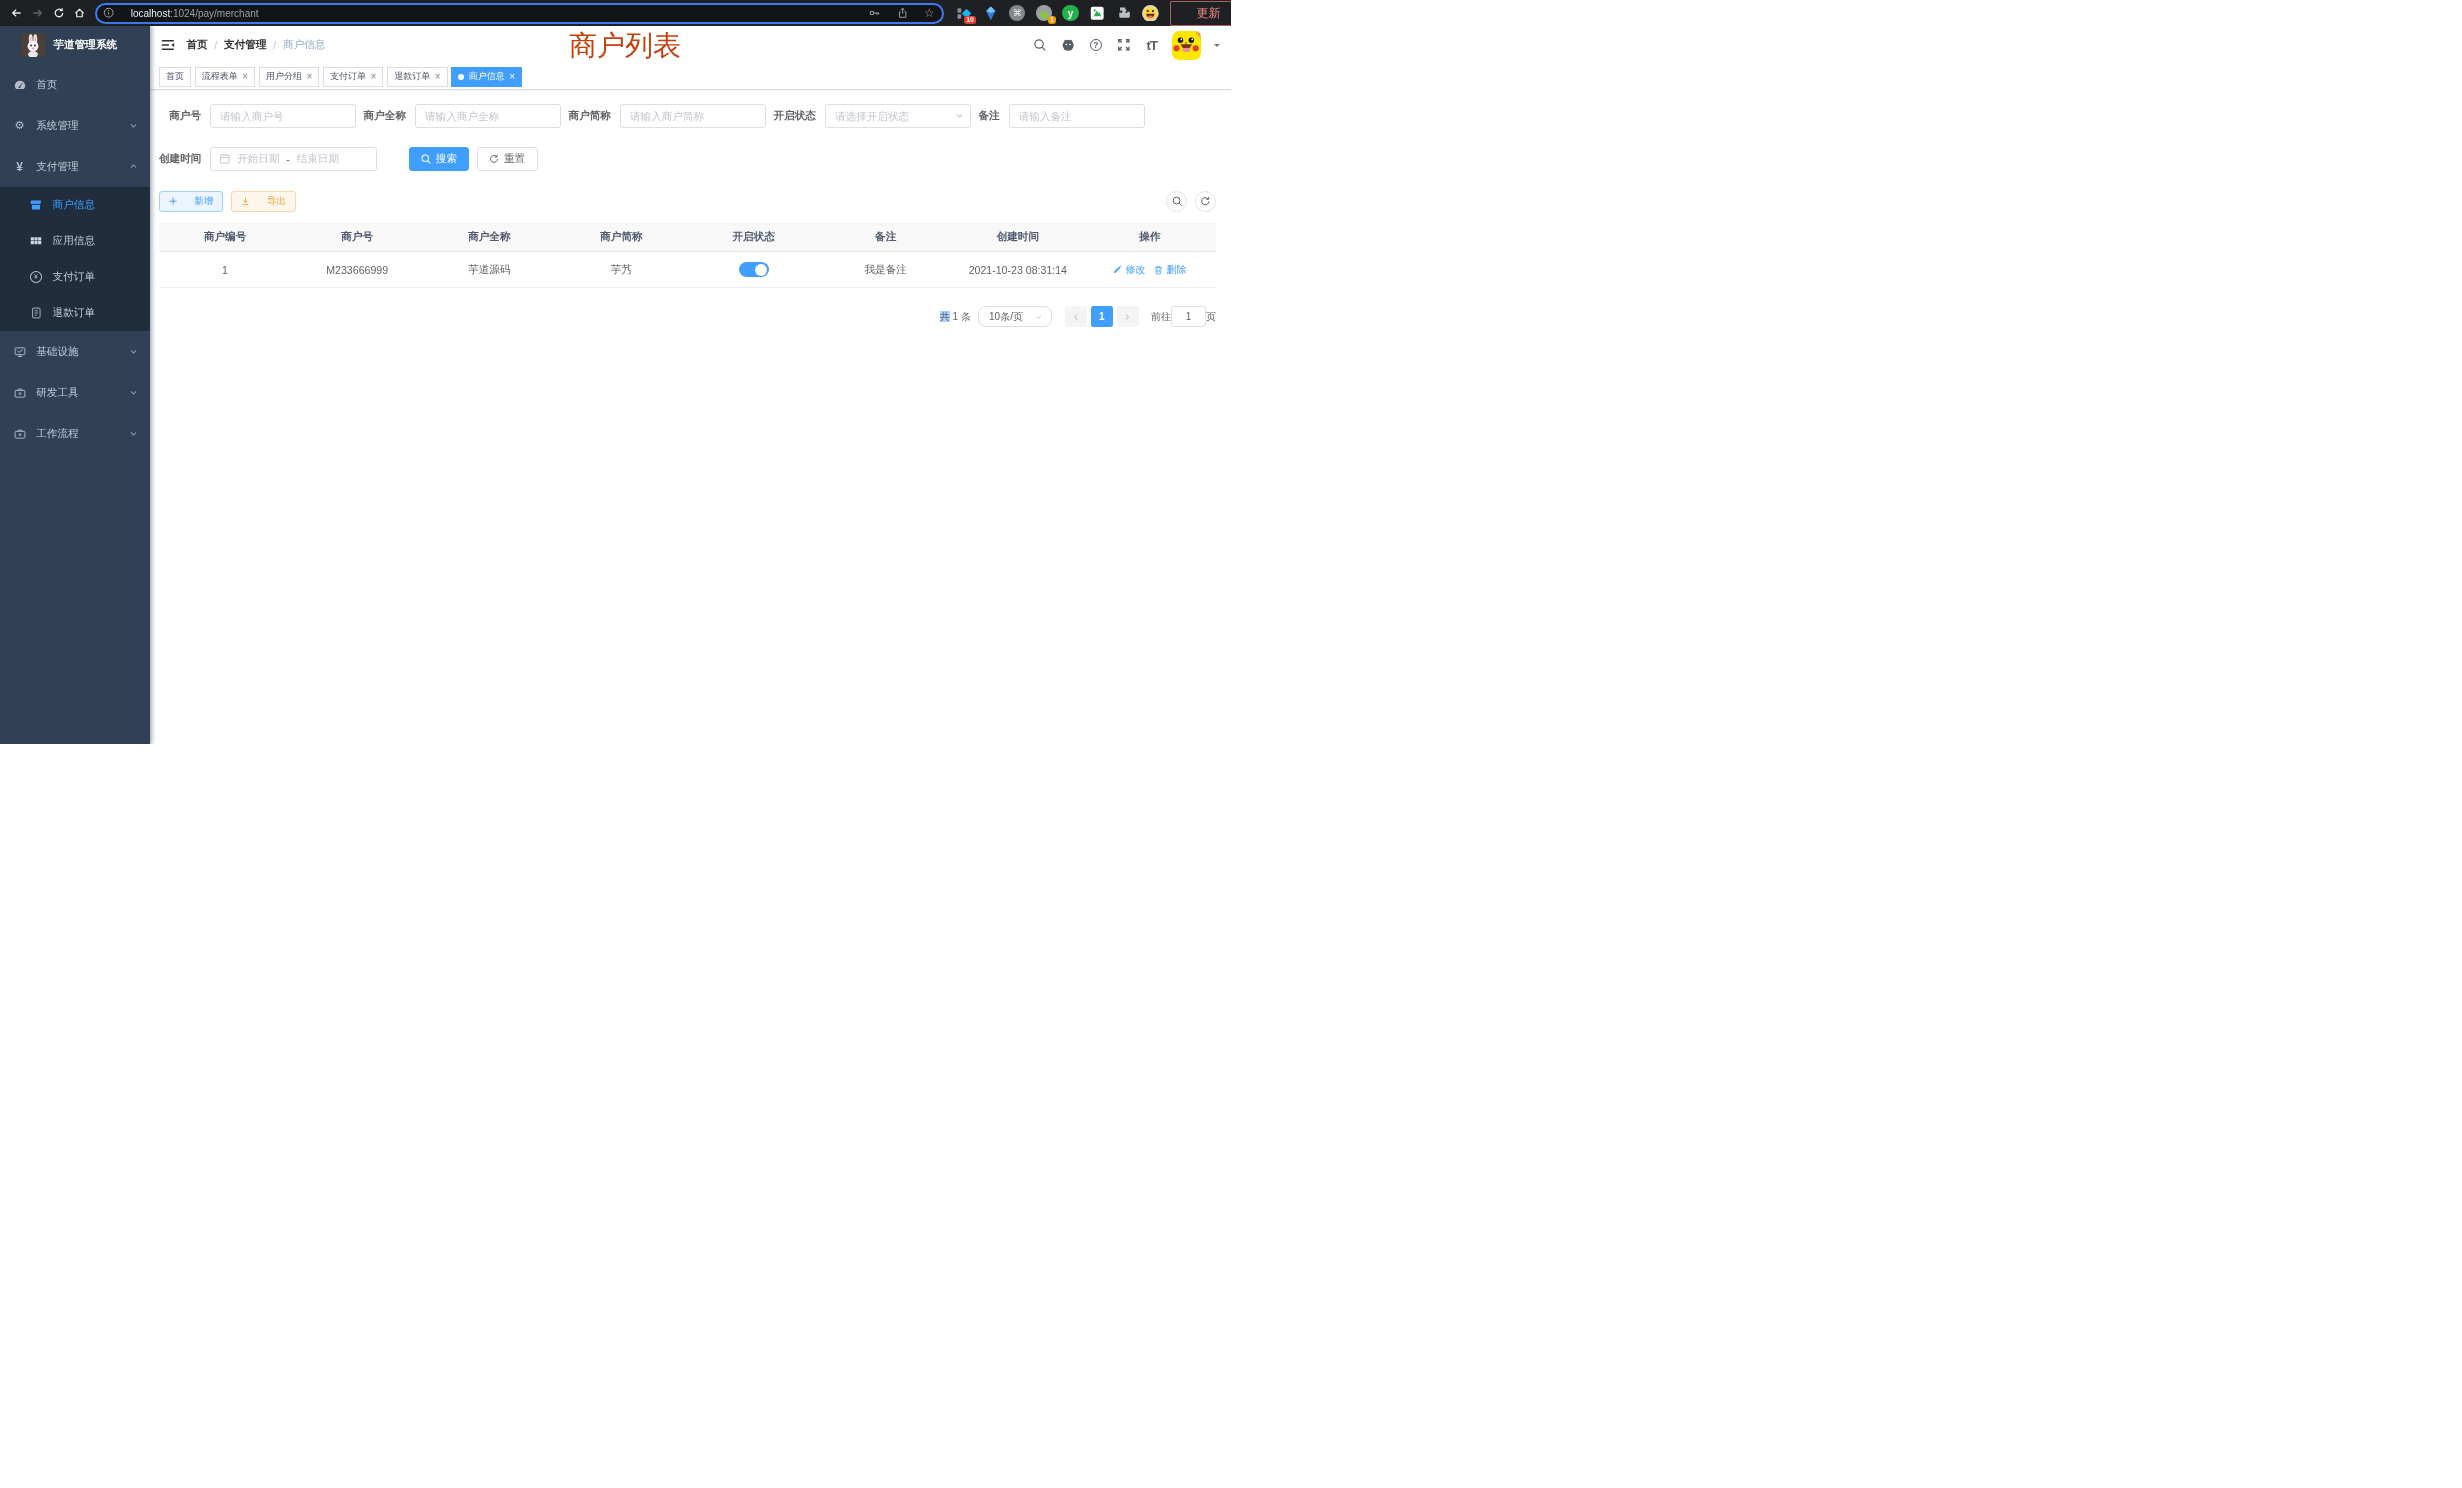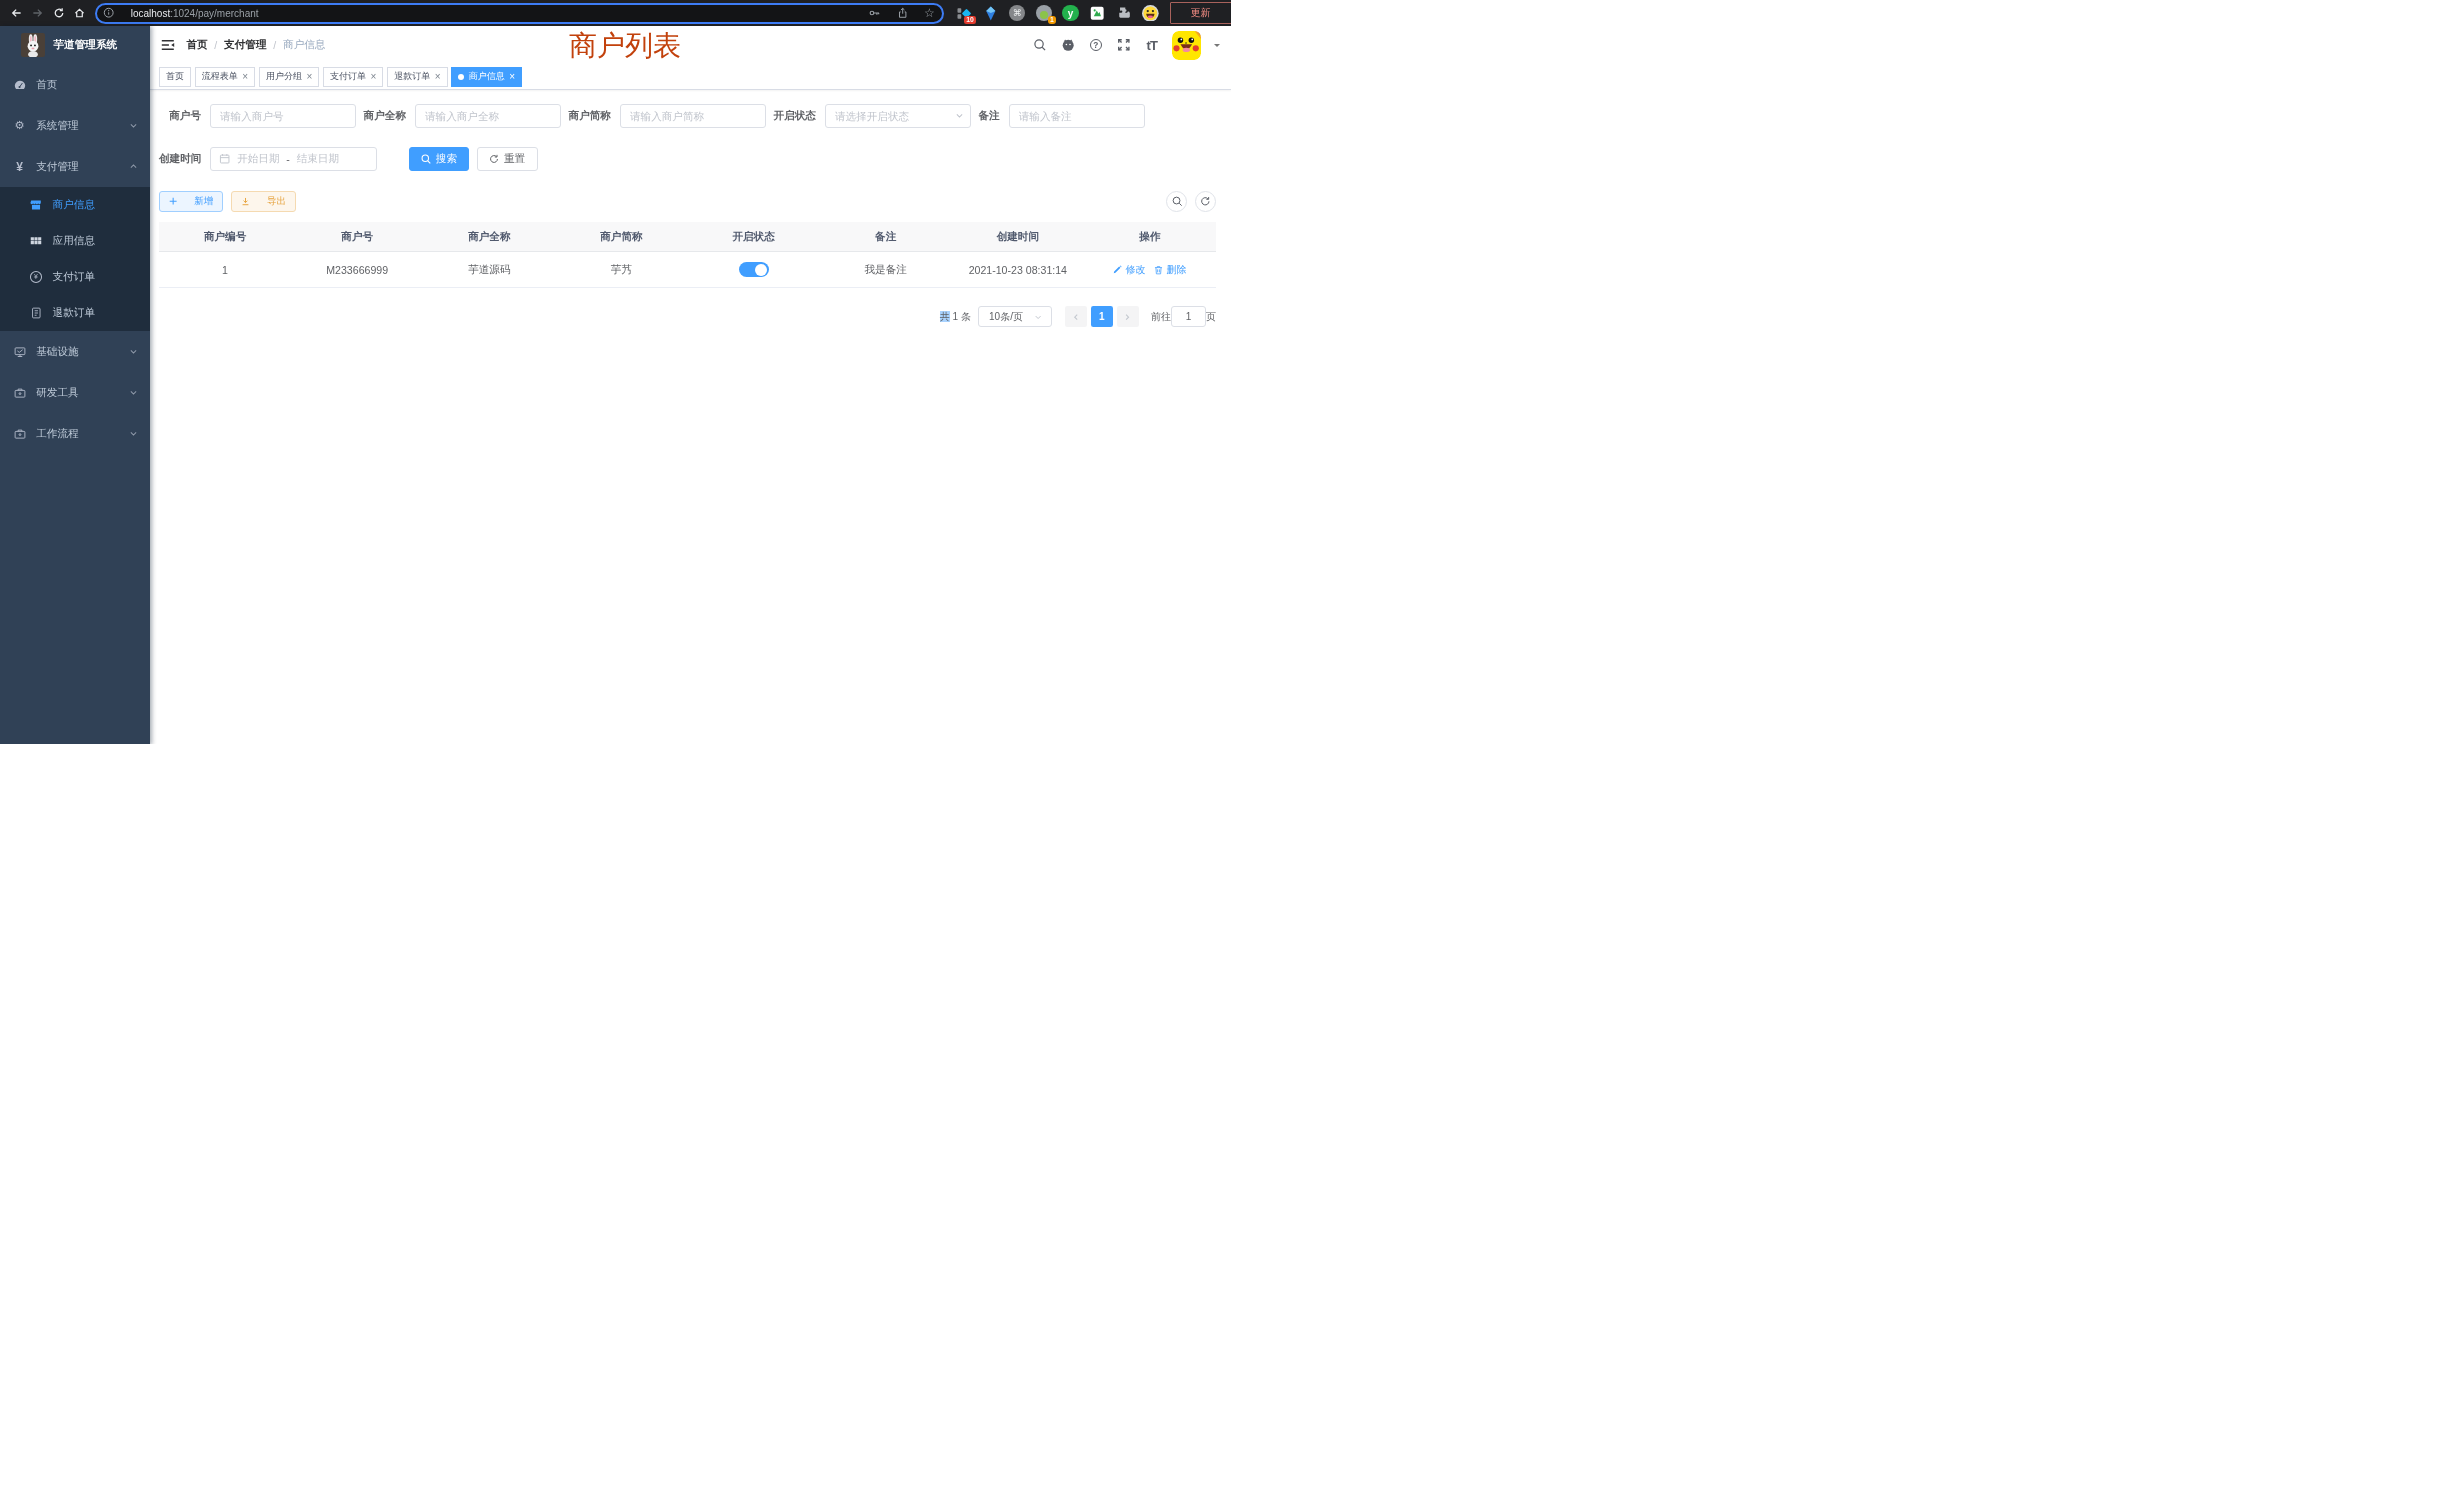--- a/index.html
+++ b/index.html
@@ -13,22 +13,22 @@
   .omnibox{width:849px;height:21px;margin-left:4.5px;background:#131416;border:2.3px solid #3d7cf5;
            border-radius:11.4px;display:flex;align-items:center;padding:0 6.8px;gap:16px;flex:none}
   .url{font-size:10px;color:#9aa0a6;white-space:nowrap;flex:1}
   .url b{color:#e8eaed;font-weight:400}
   .ext-row{display:flex;align-items:center;gap:10px;margin-left:12px}
   .ext{position:relative;width:16.7px;height:16.7px;display:flex;align-items:center;justify-content:center;flex:none}
   .badge{position:absolute;bottom:-3px;right:-3.8px;background:#e33b2e;color:#fff;font-size:6.8px;
          padding:0.8px 2.3px;border-radius:2.3px;font-weight:700;line-height:1}
   .badge.orange{background:#f29900;border-radius:3px}
   .circle-ic{width:16px;height:16px;border-radius:50%;display:flex;align-items:center;justify-content:center}
-  .update-chip{margin-left:10.6px;border:0.8px solid #a8625c;color:#f28b82;font-size:10px;
-               padding:3px 20px;border-radius:1px;white-space:nowrap}
+  .update-chip{margin-left:10.6px;border:0.8px solid #a8625c;color:#f28b82;font-size:12px;
+               padding:3px 26px;border-radius:1px;white-space:nowrap}
   .kebab{width:3px;margin:0 6px 0 7.6px;display:flex;flex-direction:column;gap:2.3px}
   .kebab i{width:2.7px;height:2.7px;border-radius:50%;background:#f28b82}
 
   
   .app{display:flex;height:719px}
   .sidebar{width:150px;flex:none;background:#304156;box-shadow:1.5px 0 4.5px rgba(0,21,41,.35);z-index:3}
   .logo-row{height:38px;display:flex;align-items:center;gap:9px;padding-left:20.5px}
   .logo-title{color:#fff;font-size:10.6px;font-weight:700}
   .menu-item{height:41px;display:flex;align-items:center;padding:0 12px 0 13.6px;
              color:#bfcbd9;font-size:10.6px;cursor:pointer}
@@ -108,21 +108,21 @@
   .trow{height:36px;border-bottom:0.8px solid #ebeef5}
   .td{font-size:10.6px;color:#606266;display:flex;justify-content:center;align-items:center;gap:9px}
   .switch{width:30px;height:15px;background:#409eff;border-radius:7.6px;position:relative;cursor:pointer}
   .switch::after{content:"";position:absolute;right:1.5px;top:1.5px;width:12px;height:12px;
                  background:#fff;border-radius:50%}
   .op{color:#409eff;font-size:10px;display:inline-flex;align-items:center;gap:3px;cursor:pointer}
 
   .pagination{margin-top:18px;display:flex;justify-content:flex-end;align-items:center;
               font-size:10px;color:#606266}
   .hl{background:#a9d3ff}
-  .psel{width:74px;height:21px;border:0.8px solid #dcdfe6;border-radius:3px;display:flex;
+  .psel{width:74px;height:21px;border:0.8px solid #dcdfe6;border-radius:8px;display:flex;
         align-items:center;justify-content:center;gap:10.6px;margin:0 10.6px 0 7.6px;background:#fff;cursor:pointer}
   .pbtn{width:22px;height:21px;background:#f4f4f5;border-radius:2.3px;display:flex;align-items:center;
         justify-content:center;color:#bfc4cc;margin:0 1.9px;cursor:pointer;font-size:10px}
   .pactive{background:#409eff;color:#fff;font-weight:700}
   .goto{margin-left:10.6px;display:flex;align-items:center;}
   .goto input{width:35px;height:21px;border:0.8px solid #dcdfe6;border-radius:3px;text-align:center;
               font-size:10px;color:#606266;outline:none}
 
   .annotation{position:absolute;left:569px;top:26.5px;font-size:28px;color:#c2410c;
               font-weight:500;z-index:9;pointer-events:none}

